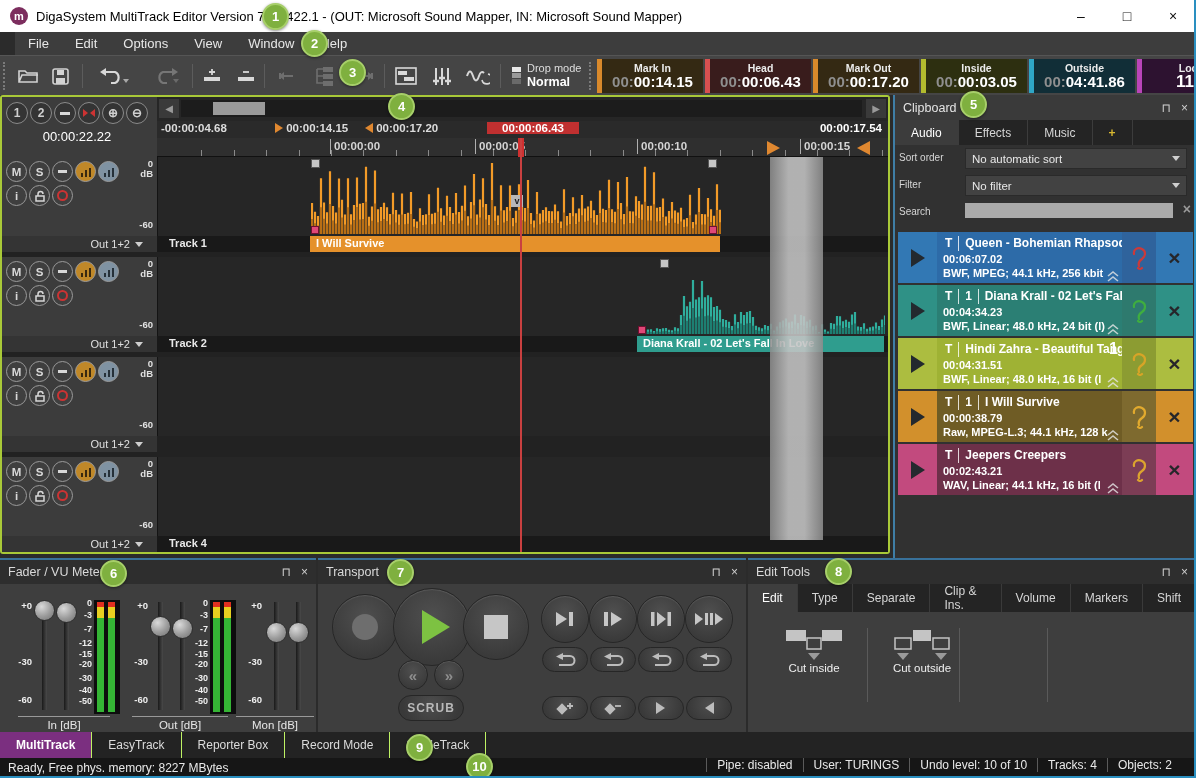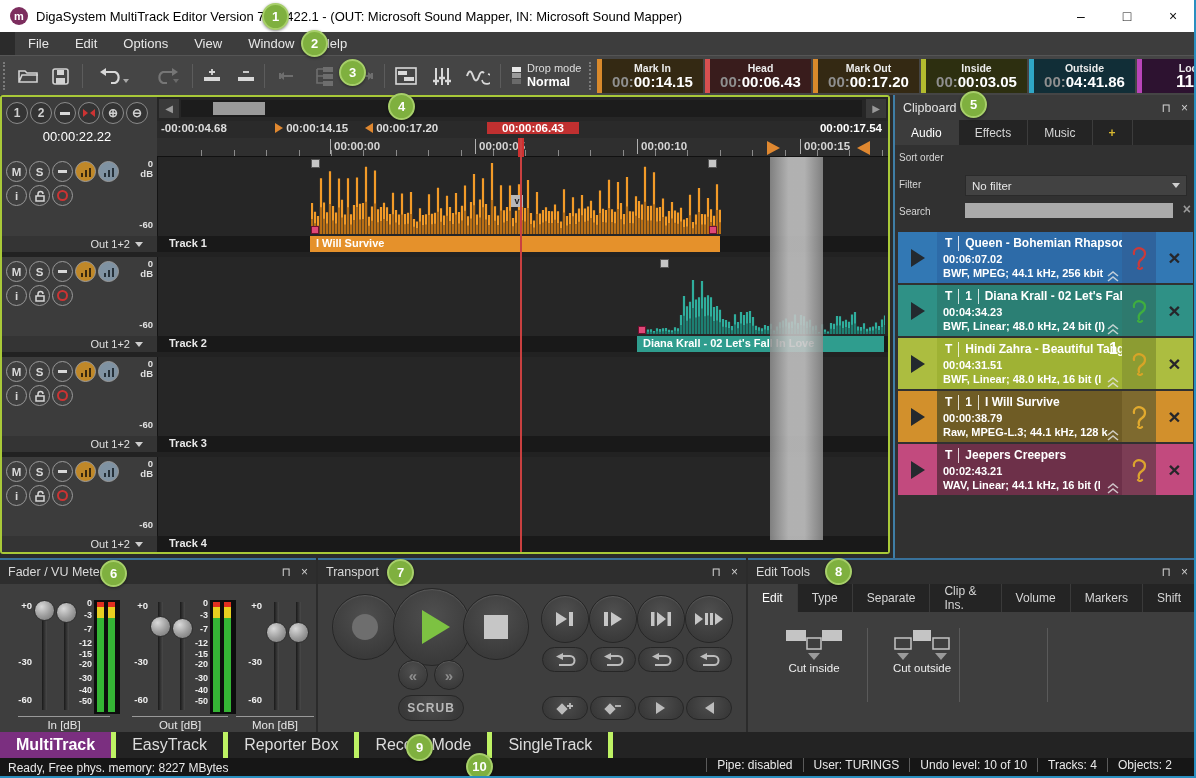--- a/index.html
+++ b/index.html
@@ -116,21 +116,21 @@
         border:1px solid #262626;display:flex;align-items:center;justify-content:center;color:#b9b9b9;}
   .scrub{font-size:12px;font-weight:bold;color:#b9b9b9;letter-spacing:1px;text-align:center;}
   
   .etabs{position:absolute;left:0;top:24px;width:100%;height:28px;background:#242424;display:flex;}
   .etab{padding:0 14px;display:flex;align-items:center;font-size:12px;color:#d6d6d6;border-right:1px solid #3a3a3a;}
   .etab.active{background:#3e3e3e;color:#fff;}
   .etool{position:absolute;top:66px;width:92px;text-align:center;color:#eee;font-size:11.5px;}
   .etsep{position:absolute;top:68px;width:1px;height:74px;background:#5a5a5a;}
   
   .viewtabs{position:absolute;left:0;top:732px;width:1196px;height:26px;background:#232323;display:flex;}
-  .vtab{padding:0 16px;display:flex;align-items:center;font-size:16px;color:#dcdcdc;border-right:5px solid #bef264;}
+  .vtab{padding:0 16px;display:flex;align-items:center;font-size:12px;color:#dcdcdc;border-right:1px solid #bef264;}
   .vtab.active{color:#fff;font-weight:bold;}
   
   .statusbar{position:absolute;left:0;top:758px;width:1196px;height:20px;background:#161616;color:#e8e8e8;font-size:12px;display:flex;align-items:center;}
   .stleft{padding-left:8px;}
   .stright{margin-left:auto;display:flex;height:100%;align-items:flex-start;margin-right:14px;}
   .stseg{padding:0 10px;border-left:1px solid #5a5a5a;height:14px;display:flex;align-items:center;}
   
   .badge{position:absolute;width:27px;height:27px;border-radius:50%;border:2px solid #a7cf6a;color:#fff;
          font-size:13px;font-weight:bold;display:flex;align-items:center;justify-content:center;
          box-shadow:0 1px 3px rgba(0,0,0,.45);z-index:60;}
@@ -491,23 +491,20 @@
         <div class="dbcol"><span>0</span><br><span>dB</span></div>
         <div class="dbbot">-60</div>
       </div>
       <div class="tstrip">
           <div class="outsel">
             <span>Out 1+2</span>
             <div class="caret"></div>
           </div>
         </div>
       <div class="lane"></div>
-      <div class="lstrip">
-        <span class="tname">Track 3</span>
-      </div>
     </div>
 
     <div class="trackrow" style="top:360px">
       <div class="thdr">
         <div class="cbtn" style="left:4px;top:4px">M</div>
         <div class="cbtn" style="left:27px;top:4px">S</div>
         <div class="cbtn" style="left:50px;top:4px">
             <div style="width:9px;height:3px;background:#d8d8d8"></div>
           </div>
         <div class="cbtn" style="left:73px;top:4px;background:#c08828">
@@ -557,20 +554,24 @@
           <span>×</span>
         </div>
       </div>
     <div class="ctabs">
       <div class="ctab active">Audio</div>
       <div class="ctab">Effects</div>
       <div class="ctab">Music</div>
       <div class="ctab" style="color:#d8b830;font-weight:bold">+</div>
     </div>
     <div class="frow" style="top:57px">Sort order</div>
+    <div class="dd" style="left:70px;top:53px;width:222px">
+        <span>No automatic sort</span>
+        <div class="caret"></div>
+      </div>
     <div class="frow" style="top:84px">Filter</div>
     <div class="dd" style="left:70px;top:80px;width:222px">
         <span>No filter</span>
         <div class="caret"></div>
       </div>
     <div class="frow" style="top:111px">Search</div>
     <input class="searchin" style="left: 70px; top: 108px; width: 208px;">
     <span class="ab" style="right:5px;top:106px;color:#9a9a9a;font-size:14px;font-weight:bold">×</span>
 
     <div class="citem" style="top:137px">

